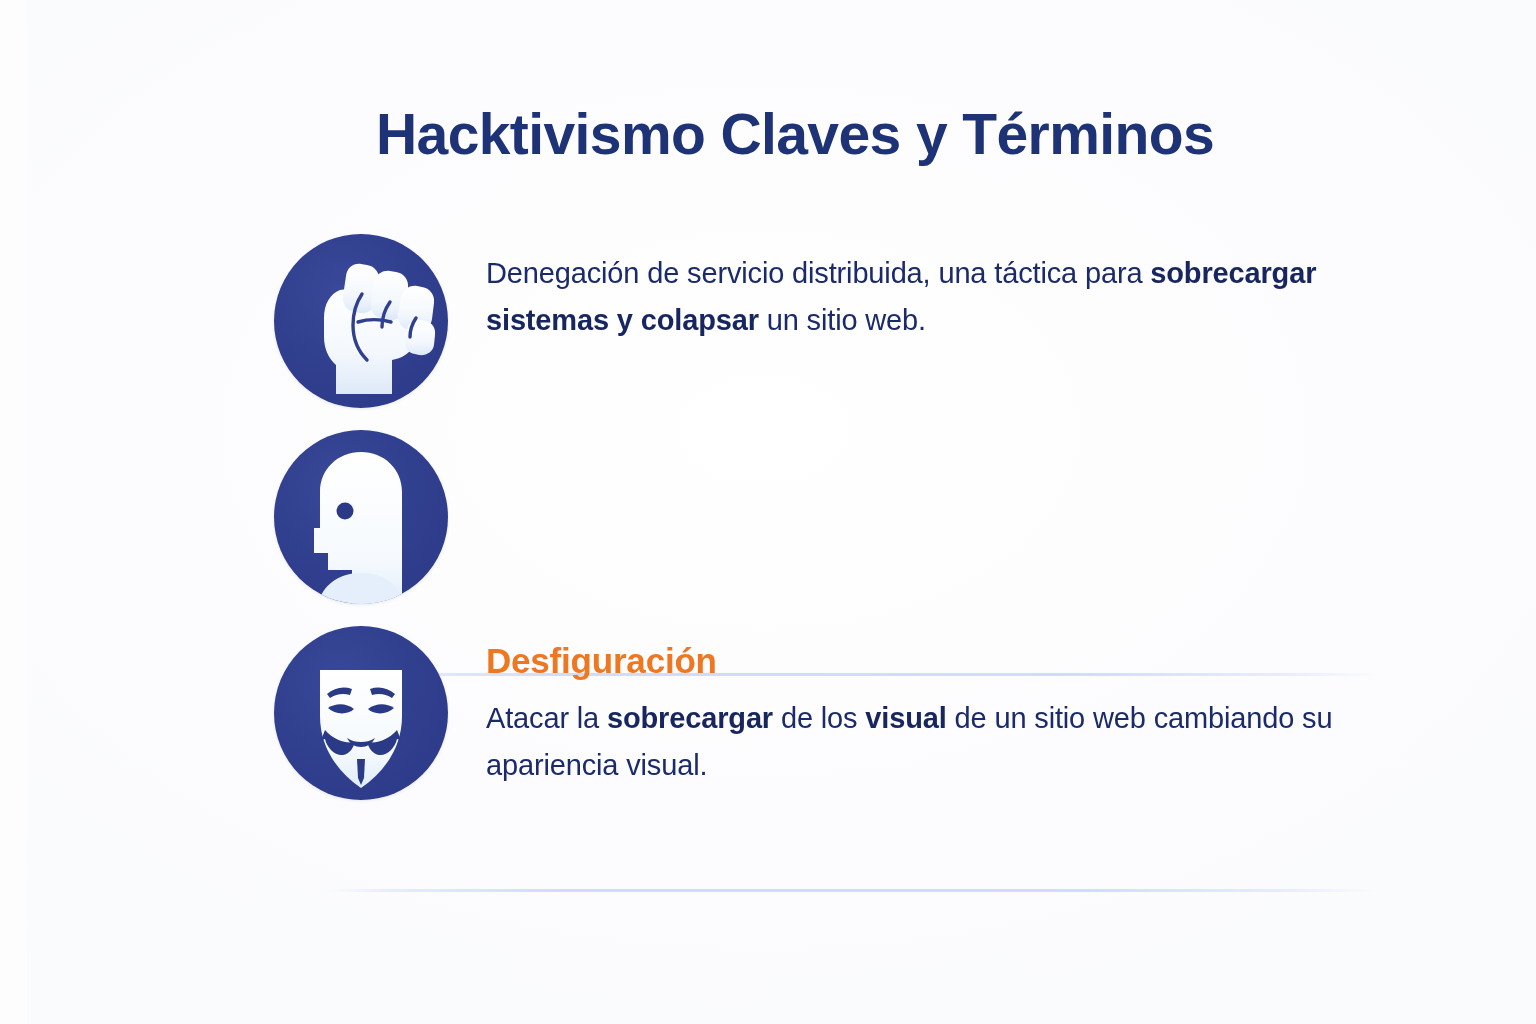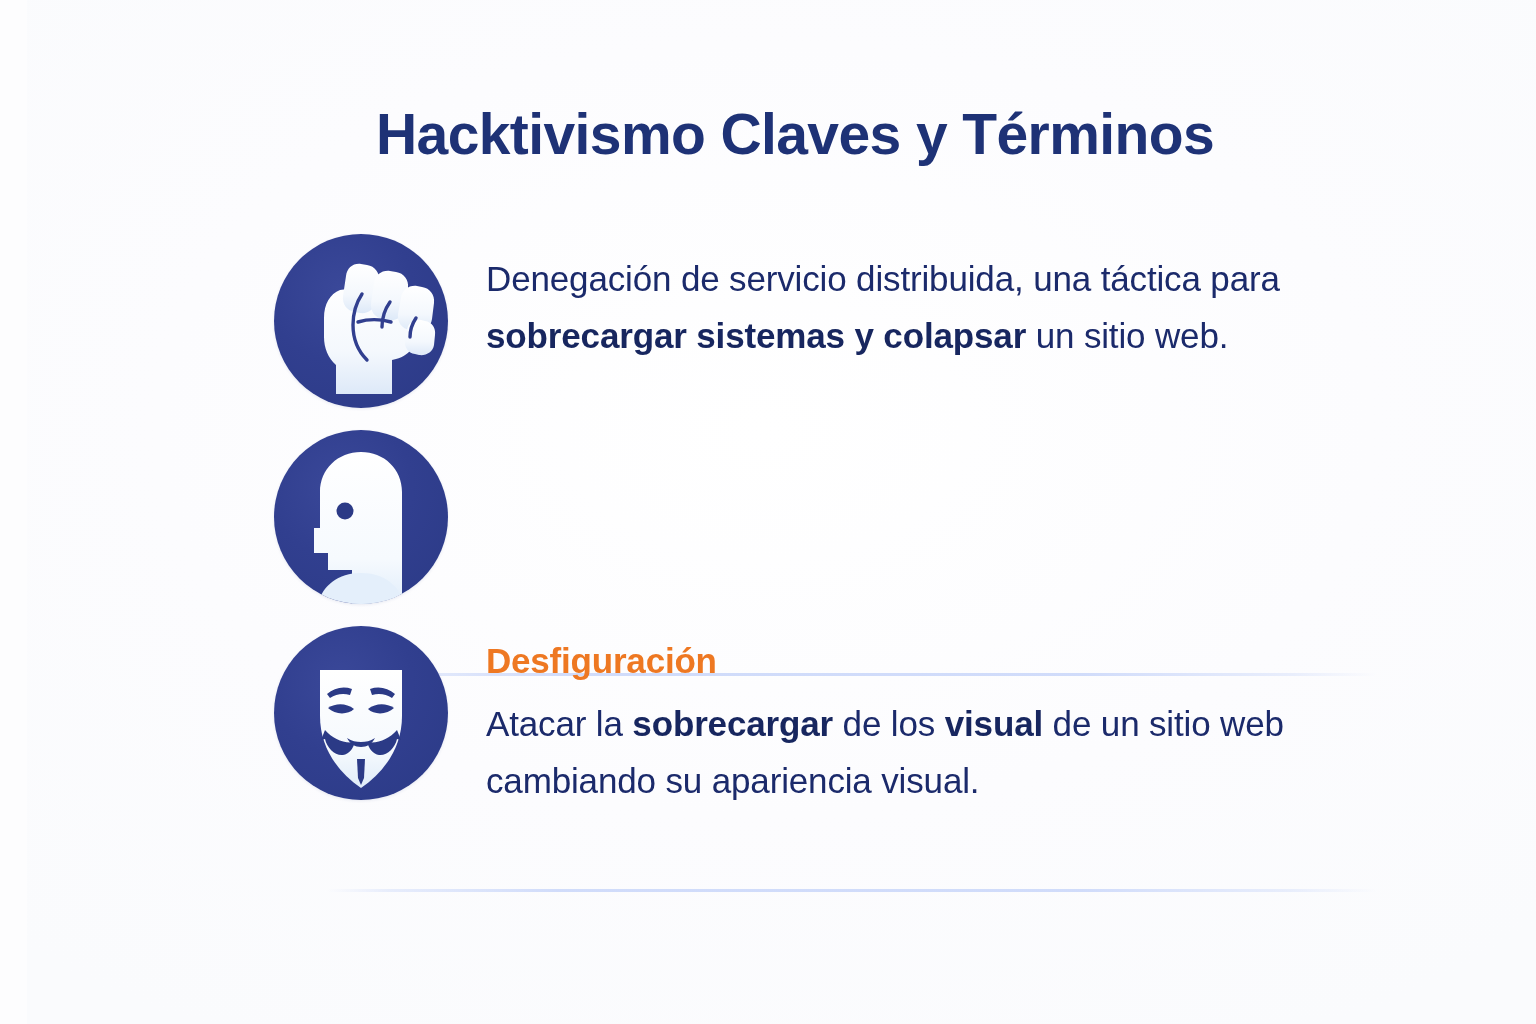--- a/index.html
+++ b/index.html
@@ -91,21 +91,21 @@
     font-size: 35px;
     font-weight: 700;
     color: #ee7822;
     letter-spacing: -0.2px;
     line-height: 1.1;
     margin-bottom: 14px;
   }
 
   .term-desc {
     font-family: "Liberation Sans", sans-serif;
-    font-size: 35px;
+    font-size: 29px;
     font-weight: 400;
     color: #1b2a6b;
     line-height: 1.63;
     letter-spacing: -0.15px;
   }
   .term-desc b { font-weight: 700; color:#17265f; }
 
   
   .divider {
     position: absolute;

